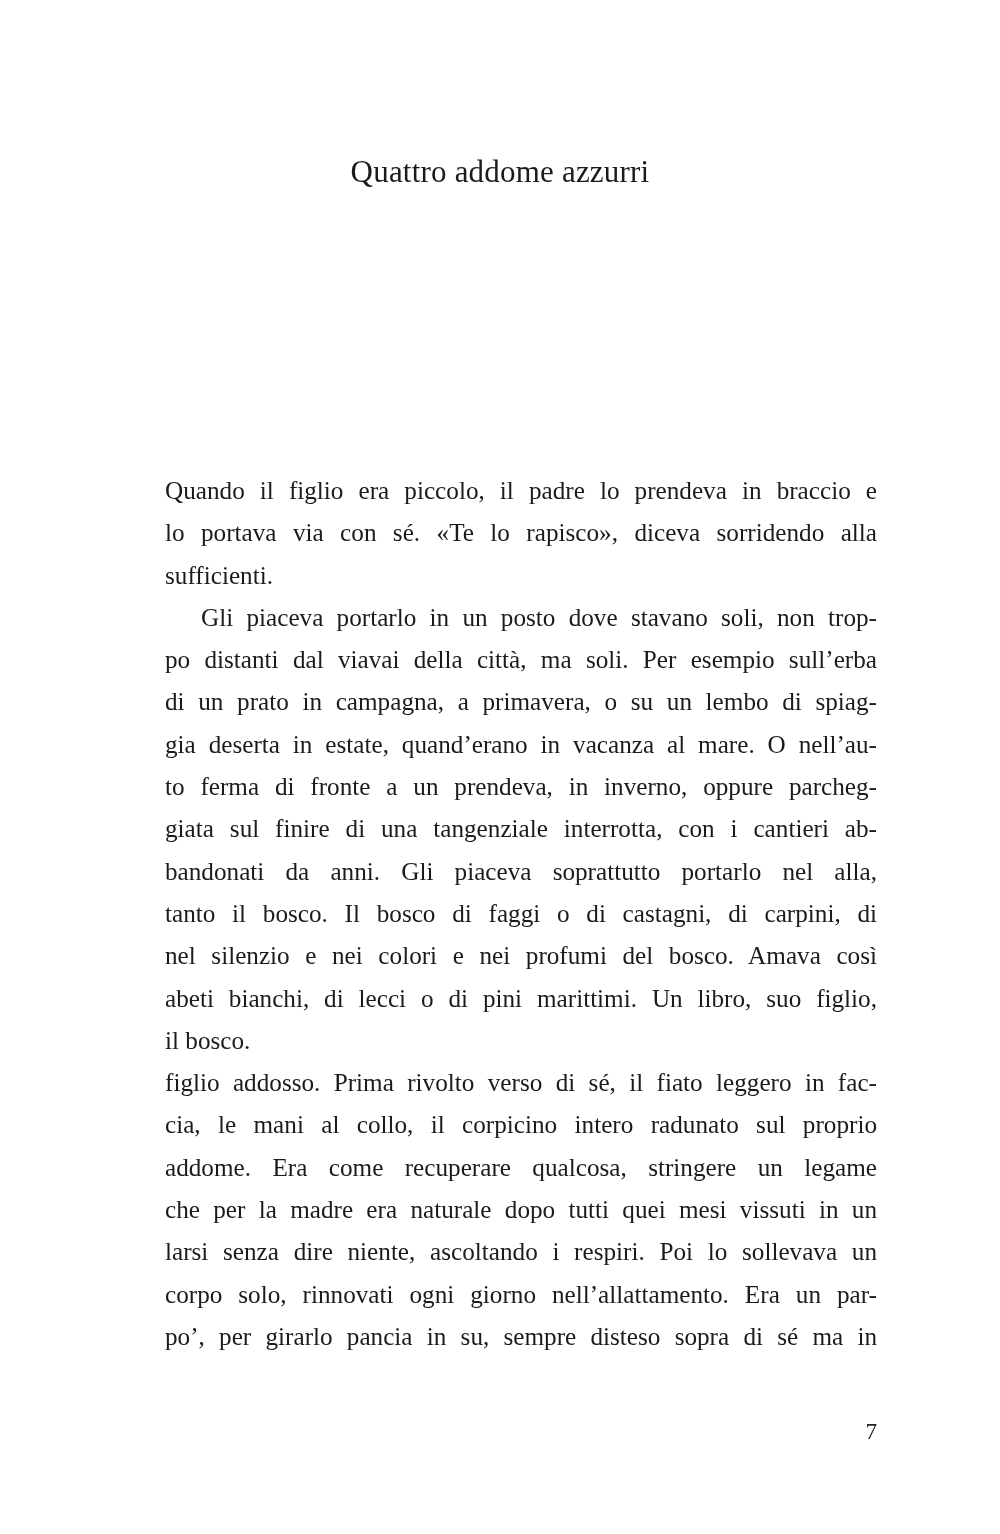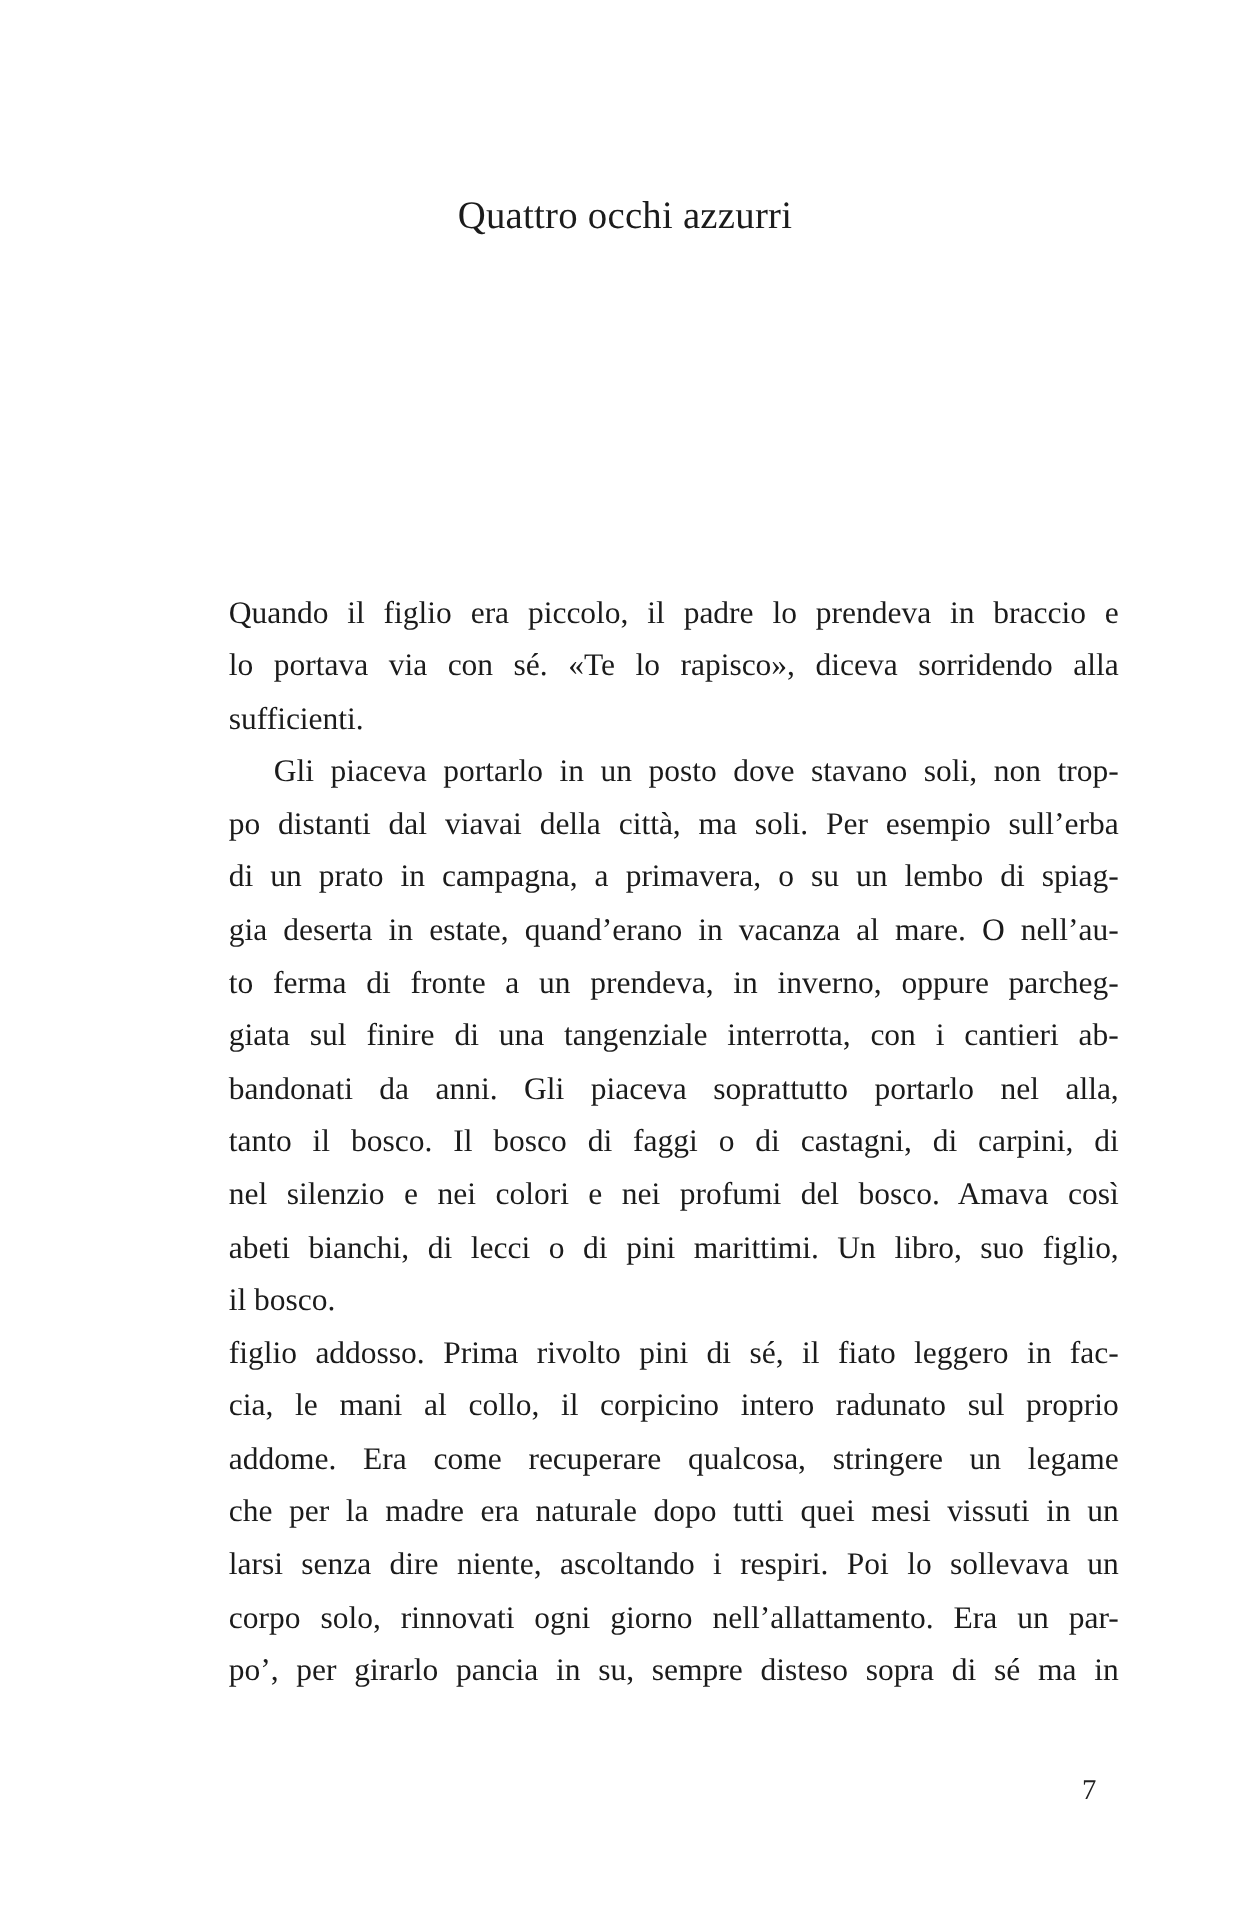--- a/index.html
+++ b/index.html
@@ -36,21 +36,20 @@
 
   
   .textblock {
     position: absolute;
     left: 165px;
     top: 470px;
     width: 712px;
     font-size: 25.2px;
     line-height: 42.3px;
     color: #1b1b1b;
-    margin-left: 18px;
   }
 
   .para {
     margin: 0;
     text-align: justify;
     text-align-last: left;
     text-justify: inter-word;
   }
 
   
@@ -76,21 +75,21 @@
     font-size: 23px;
     line-height: 28px;
     color: #222222;
   }
 </style>
 </head>
 <body>
 
 <div class="page">
 
-  <h1 class="chapter-title">Quattro occhi azzurri</h1>
+  <h1 class="chapter-title">Quattro addome azzurri</h1>
 
   <div class="textblock">
 
     <div class="para">
       <span class="ln">Quando il figlio era piccolo, il padre lo prendeva in braccio e</span>
       <span class="ln">lo portava via con sé. «Te lo rapisco», diceva sorridendo alla</span>
       <span class="ln last">sufficienti.</span>
     </div>
 
     <div class="para">
@@ -101,21 +100,21 @@
       <span class="ln">to ferma di fronte a un prendeva, in inverno, oppure parcheg-</span>
       <span class="ln">giata sul finire di una tangenziale interrotta, con i cantieri ab-</span>
       <span class="ln">bandonati da anni. Gli piaceva soprattutto portarlo nel alla,</span>
       <span class="ln">tanto il bosco. Il bosco di faggi o di castagni, di carpini, di</span>
       <span class="ln">nel silenzio e nei colori e nei profumi del bosco. Amava così</span>
       <span class="ln">abeti bianchi, di lecci o di pini marittimi. Un libro, suo figlio,</span>
       <span class="ln last">il bosco.</span>
     </div>
 
     <div class="para">
-      <span class="ln">figlio addosso. Prima rivolto pini di sé, il fiato leggero in fac-</span>
+      <span class="ln">figlio addosso. Prima rivolto verso di sé, il fiato leggero in fac-</span>
       <span class="ln">cia, le mani al collo, il corpicino intero radunato sul proprio</span>
       <span class="ln">addome. Era come recuperare qualcosa, stringere un legame</span>
       <span class="ln">che per la madre era naturale dopo tutti quei mesi vissuti in un</span>
       <span class="ln">larsi senza dire niente, ascoltando i respiri. Poi lo sollevava un</span>
       <span class="ln">corpo solo, rinnovati ogni giorno nell’allattamento. Era un par-</span>
       <span class="ln">po’, per girarlo pancia in su, sempre disteso sopra di sé ma in</span>
     </div>
 
   </div>
 

